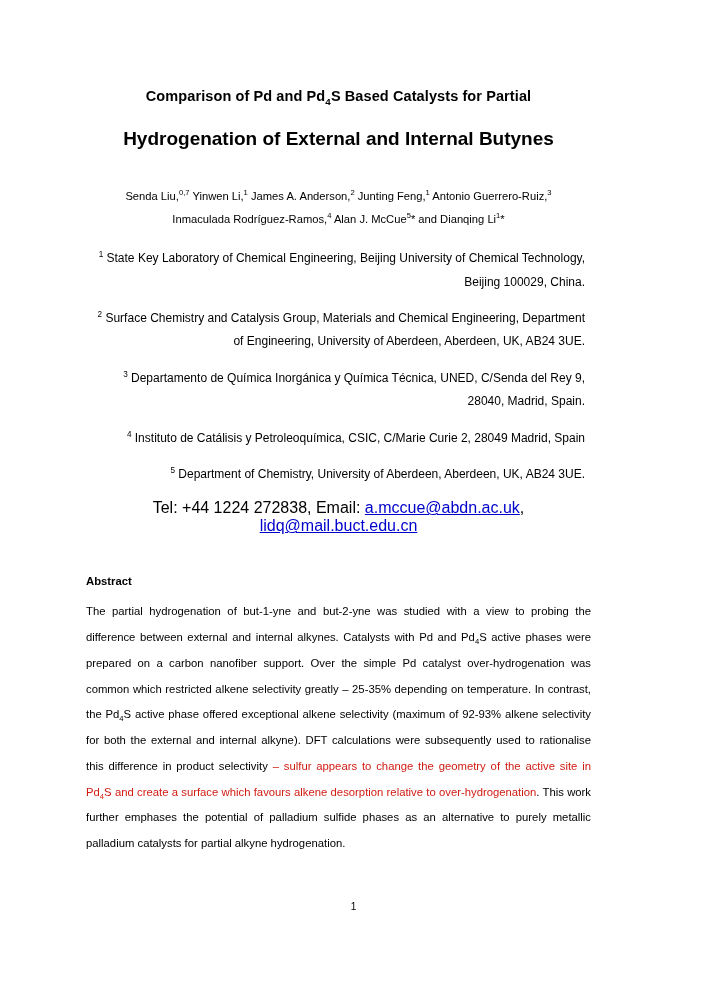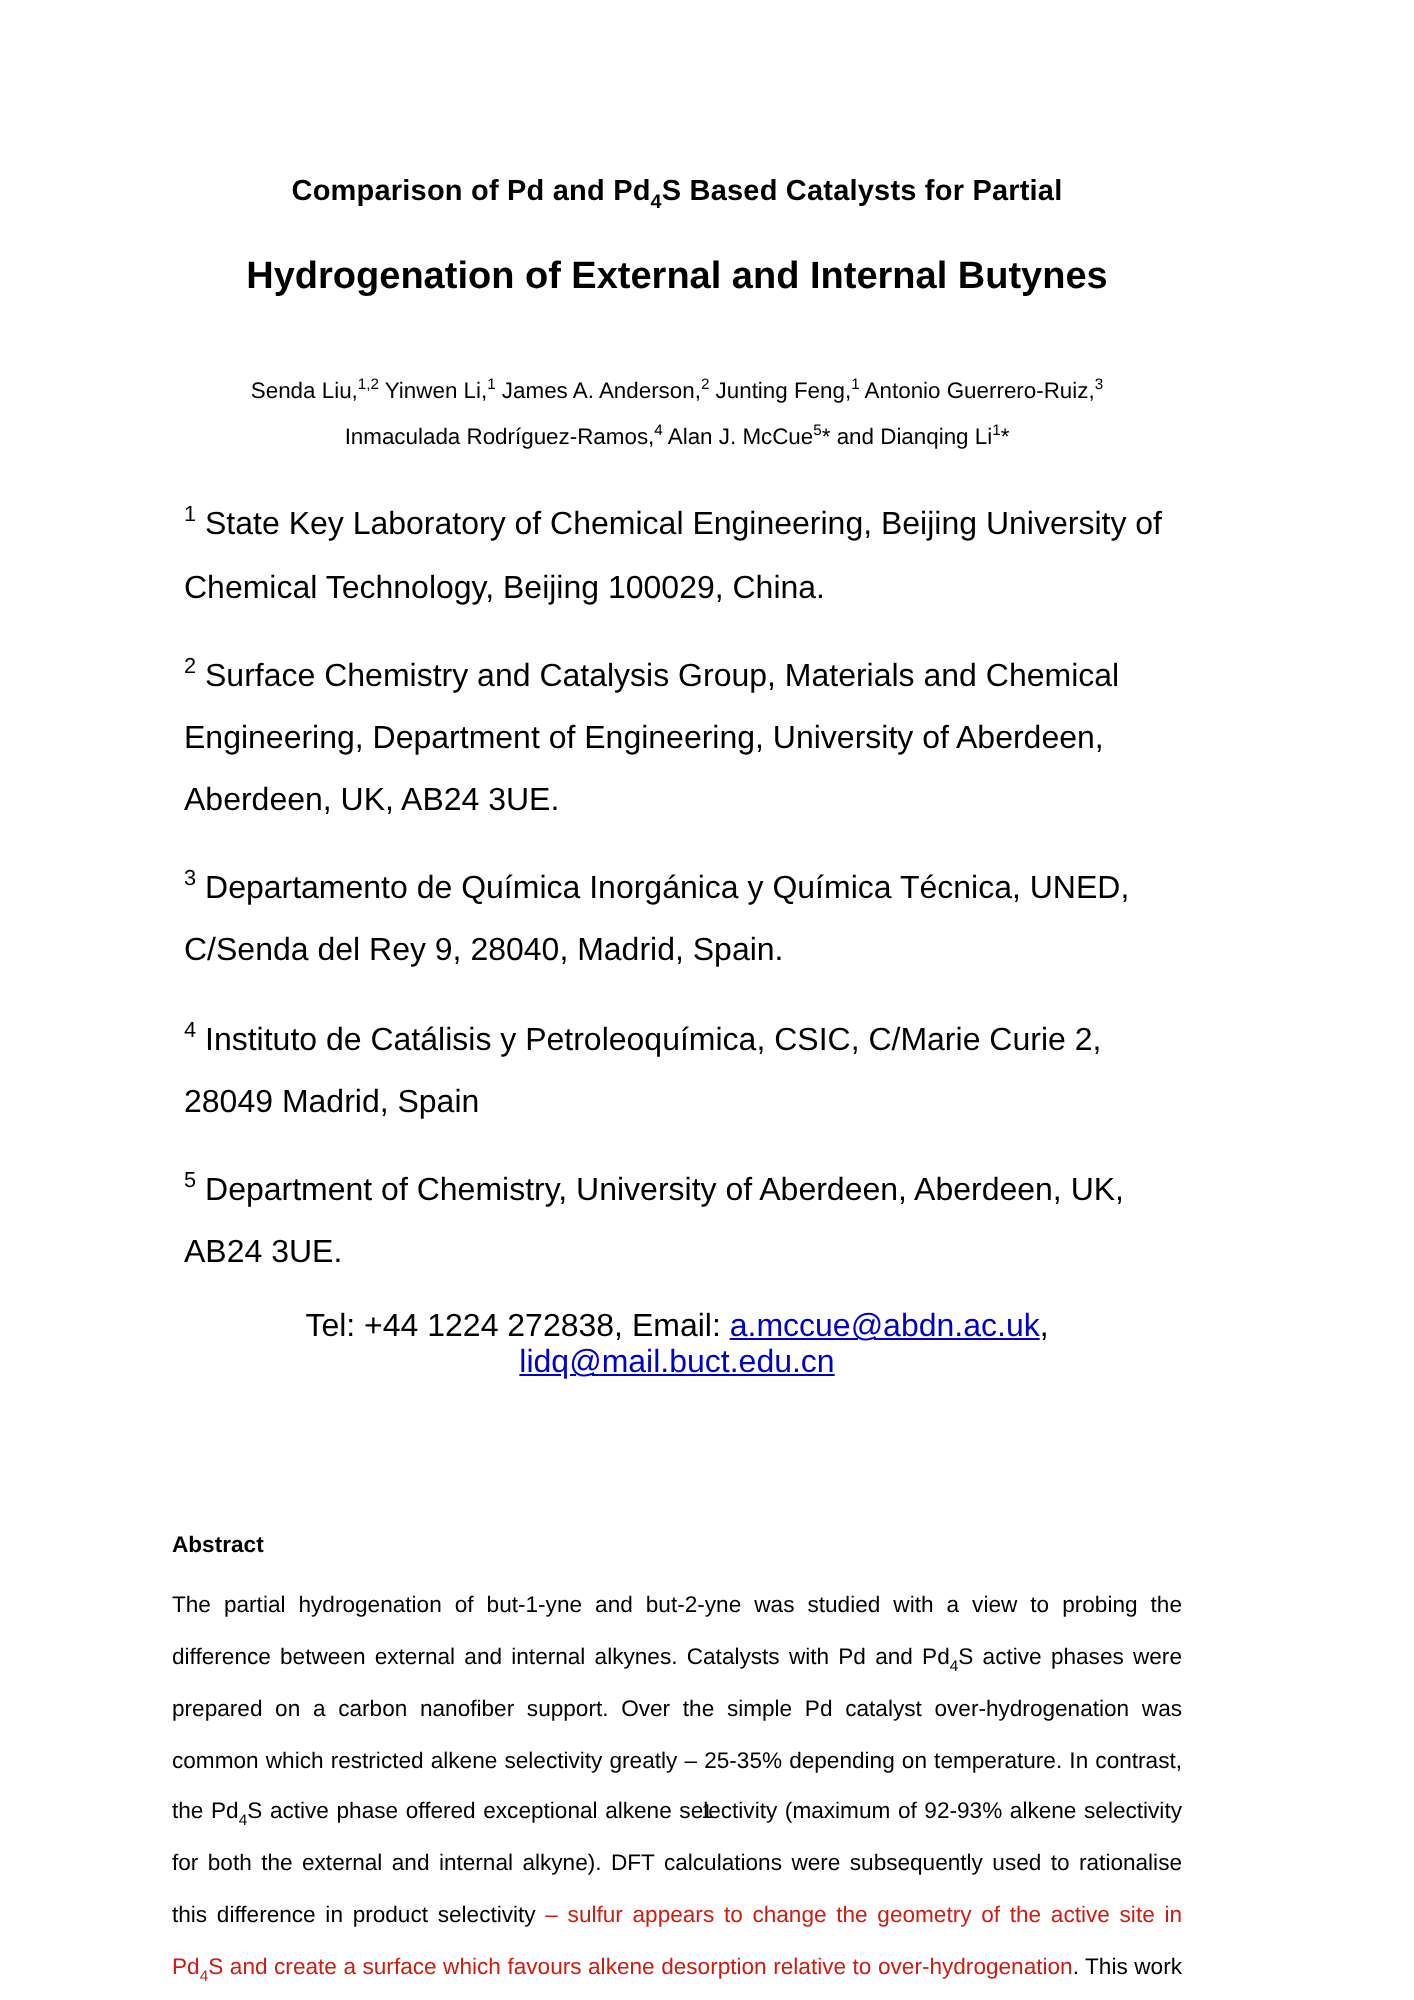--- a/index.html
+++ b/index.html
@@ -36,22 +36,22 @@
     line-height: 2.55;
   }
   .authors {
     margin-top: 22px;
     font-size: 11.2px;
     text-align: center;
     line-height: 2.05;
   }
   .affil {
     margin-top: 16px;
-    font-size: 16px;
-    text-align: left;
+    font-size: 12px;
+    text-align: right;
     line-height: 1.95;
   }
   .affil p {
     margin: 0 0 13px 0;
     padding: 0 6px;
   }
   .contact {
     font-size: 16px;
     text-align: center;
     margin-top: 2px;
@@ -64,21 +64,21 @@
     font-size: 0.68em;
     vertical-align: super;
     line-height: 0;
   }
   sub {
     font-size: 0.68em;
     vertical-align: sub;
     line-height: 0;
   }
   .abstract-head {
-    margin-top: 76px;
+    margin-top: 40px;
     font-size: 11.3px;
     font-weight: bold;
     text-align: left;
   }
   .abstract-body {
     margin-top: 12px;
     font-size: 11.3px;
     text-align: justify;
     line-height: 2.28;
   }
@@ -99,21 +99,21 @@
 
 <div class="page">
 
   <div class="title">
     <span>Comparison of Pd and Pd</span><sub>4</sub><span>S Based Catalysts for Partial</span>
   </div>
   <div class="title-line2">Hydrogenation of External and Internal Butynes</div>
 
   <div class="authors">
     <div>
-      <span>Senda Liu,</span><sup>1,2</sup><span> Yinwen Li,</span><sup>1</sup><span> James A. Anderson,</span><sup>2</sup><span> Junting Feng,</span><sup>1</sup><span> Antonio Guerrero-Ruiz,</span><sup>3</sup>
+      <span>Senda Liu,</span><sup>0,7</sup><span> Yinwen Li,</span><sup>1</sup><span> James A. Anderson,</span><sup>2</sup><span> Junting Feng,</span><sup>1</sup><span> Antonio Guerrero-Ruiz,</span><sup>3</sup>
     </div>
     <div>
       <span>Inmaculada Rodríguez-Ramos,</span><sup>4</sup><span> Alan J. McCue</span><sup>5</sup><span>* and Dianqing Li</span><sup>1</sup><span>*</span>
     </div>
   </div>
 
   <div class="affil">
     <p><sup>1</sup><span> State Key Laboratory of Chemical Engineering, Beijing University of Chemical Technology, Beijing 100029, China.</span></p>
     <p><sup>2</sup><span> Surface Chemistry and Catalysis Group, Materials and Chemical Engineering, Department of Engineering, University of Aberdeen, Aberdeen, UK, AB24 3UE.</span></p>
     <p><sup>3</sup><span> Departamento de Química Inorgánica y Química Técnica, UNED, C/Senda del Rey 9, 28040, Madrid, Spain.</span></p>

